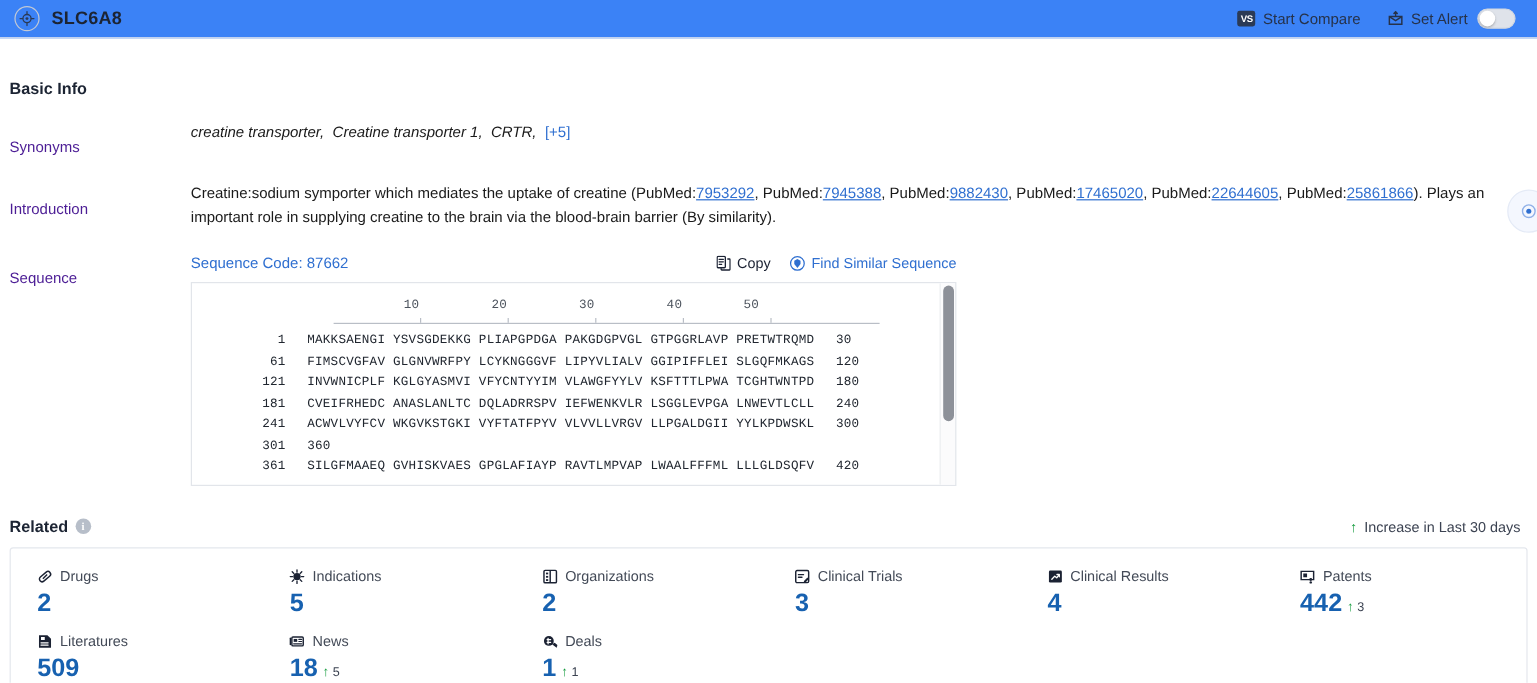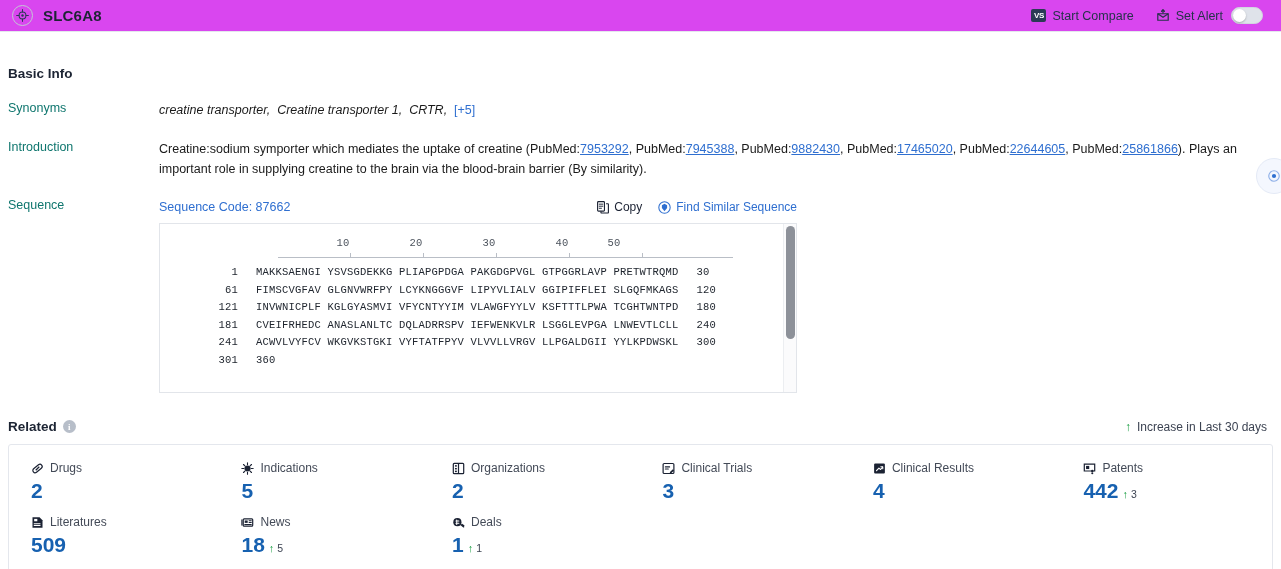--- a/index.html
+++ b/index.html
@@ -12,21 +12,21 @@
     color: #1a1a1a;
   }
 
   
   .topbar {
     height: 32px;
     display: flex;
     align-items: center;
     padding: 0 12px;
     border-bottom: 1px solid #e4e7ed;
-    background: #d946ef;
+    background: #3b82f6;
   }
   .brand { display: flex; align-items: center; gap: 10px; }
   .brand-icon {
     width: 21px; height: 21px; border-radius: 50%;
     border: 1px solid #c3c9d4;
     display: flex; align-items: center; justify-content: center;
     flex: 0 0 auto;
   }
   .brand-title {
     font-size: 15px; font-weight: bold; color: #1c2433;
@@ -70,22 +70,23 @@
     display: inline-flex; align-items: center; justify-content: center;
     font-family: "Liberation Serif", serif;
   }
 
   .row {
     display: flex; align-items: flex-start;
     margin-top: 19px;
   }
   .row-label {
     width: 151px; flex: 0 0 151px;
-    font-size: 12.5px; color: #0f766e;
+    font-size: 12.5px; color: #4c1d95;
     line-height: 17px;
+    margin-top: 15px;
   }
   .row-value { flex: 1; font-size: 12.5px; line-height: 20px; color: #1a1a1a; }
 
   .syn-item { color: #1a1a1a; font-style: italic; }
   .plus-link { color: #2f6fd0; cursor: pointer; }
 
   .pm-link { color: #2f6fd0; text-decoration: underline; cursor: pointer; }
 
   
   .seq-head {
@@ -307,21 +308,21 @@
             <div class="ruler-line"></div>
             <div class="ruler-tick" style="left:72px"></div>
             <div class="ruler-tick" style="left:145px"></div>
             <div class="ruler-tick" style="left:218px"></div>
             <div class="ruler-tick" style="left:291px"></div>
             <div class="ruler-tick" style="left:364px"></div>
             <div class="ruler-num" style="left:65px">10</div>
             <div class="ruler-num" style="left:138px">20</div>
             <div class="ruler-num" style="left:211px">30</div>
             <div class="ruler-num" style="left:284px">40</div>
-            <div class="ruler-num" style="left:336px">50</div>
+            <div class="ruler-num" style="left:348px">50</div>
           </div>
 
           <div class="seq-row">
             <span class="seq-start">1</span>
             <span class="seq-blocks">MAKKSAENGI YSVSGDEKKG PLIAPGPDGA PAKGDGPVGL GTPGGRLAVP PRETWTRQMD</span>
             <span class="seq-end">30</span>
           </div>
           <div class="seq-row">
             <span class="seq-start">61</span>
             <span class="seq-blocks">FIMSCVGFAV GLGNVWRFPY LCYKNGGGVF LIPYVLIALV GGIPIFFLEI SLGQFMKAGS</span>
@@ -338,20 +339,25 @@
             <span class="seq-end">240</span>
           </div>
           <div class="seq-row">
             <span class="seq-start">241</span>
             <span class="seq-blocks">ACWVLVYFCV WKGVKSTGKI VYFTATFPYV VLVVLLVRGV LLPGALDGII YYLKPDWSKL</span>
             <span class="seq-end">300</span>
           </div>
           <div class="seq-row">
             <span class="seq-start">301</span>
             <span class="seq-end">360</span>
+          </div>
+          <div class="seq-row">
+            <span class="seq-start">361</span>
+            <span class="seq-blocks">SILGFMAAEQ GVHISKVAES GPGLAFIAYP RAVTLMPVAP LWAALFFFML LLLGLDSQFV</span>
+            <span class="seq-end">420</span>
           </div>
 
         </div>
         <div class="seq-scroll">
           <div class="seq-thumb"></div>
         </div>
       </div>
 
     </div>
   </div>

